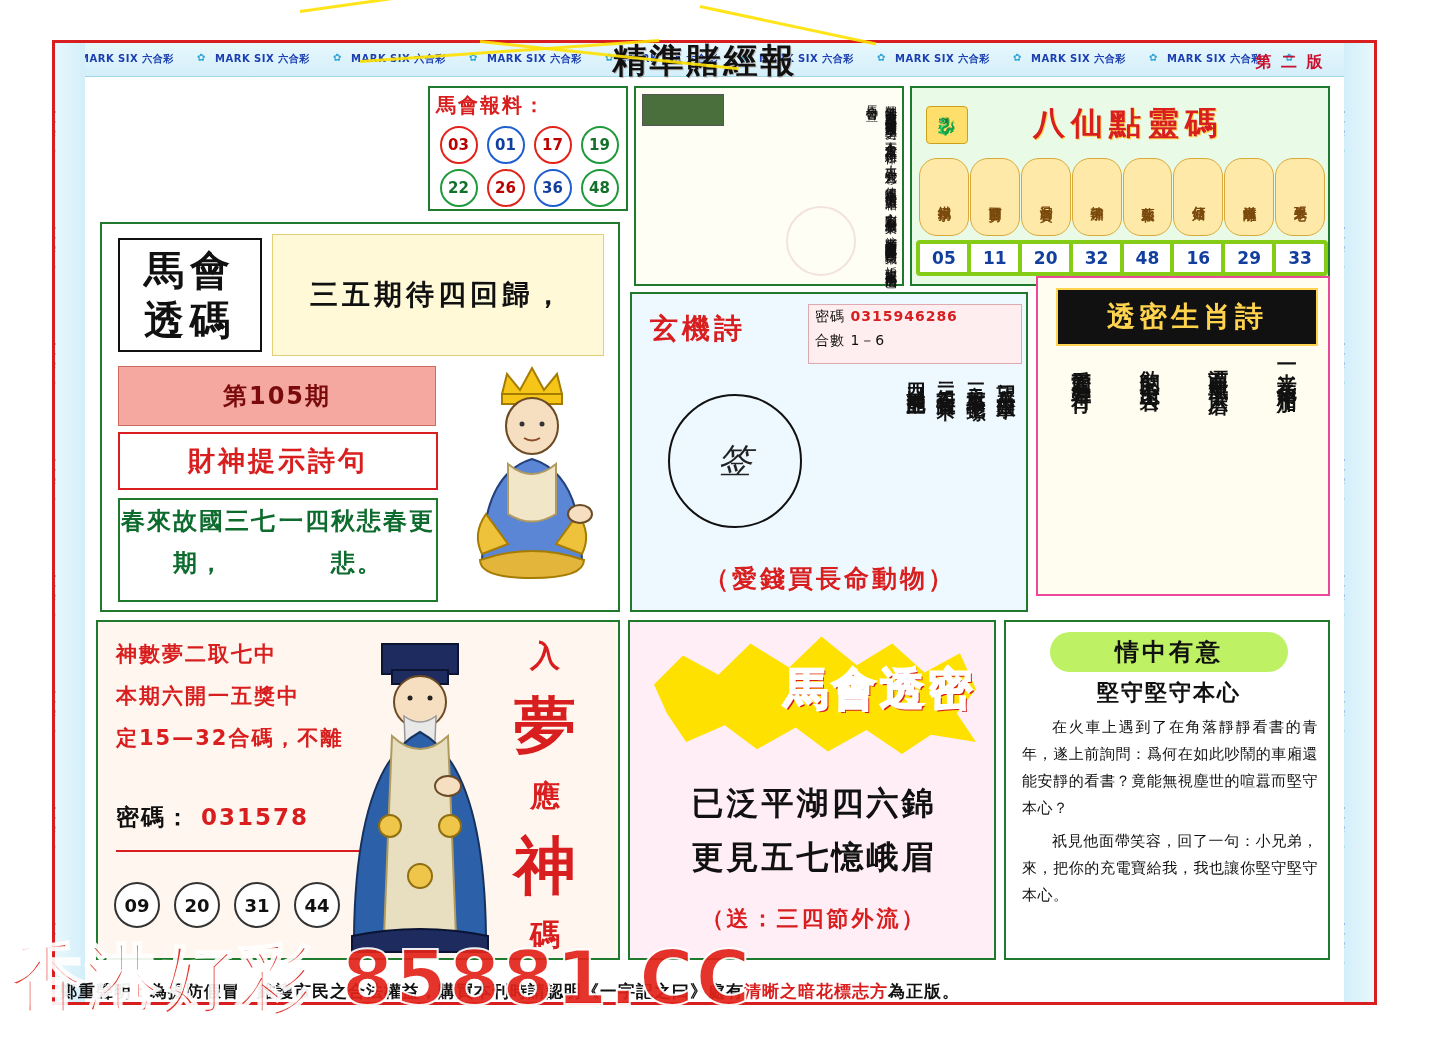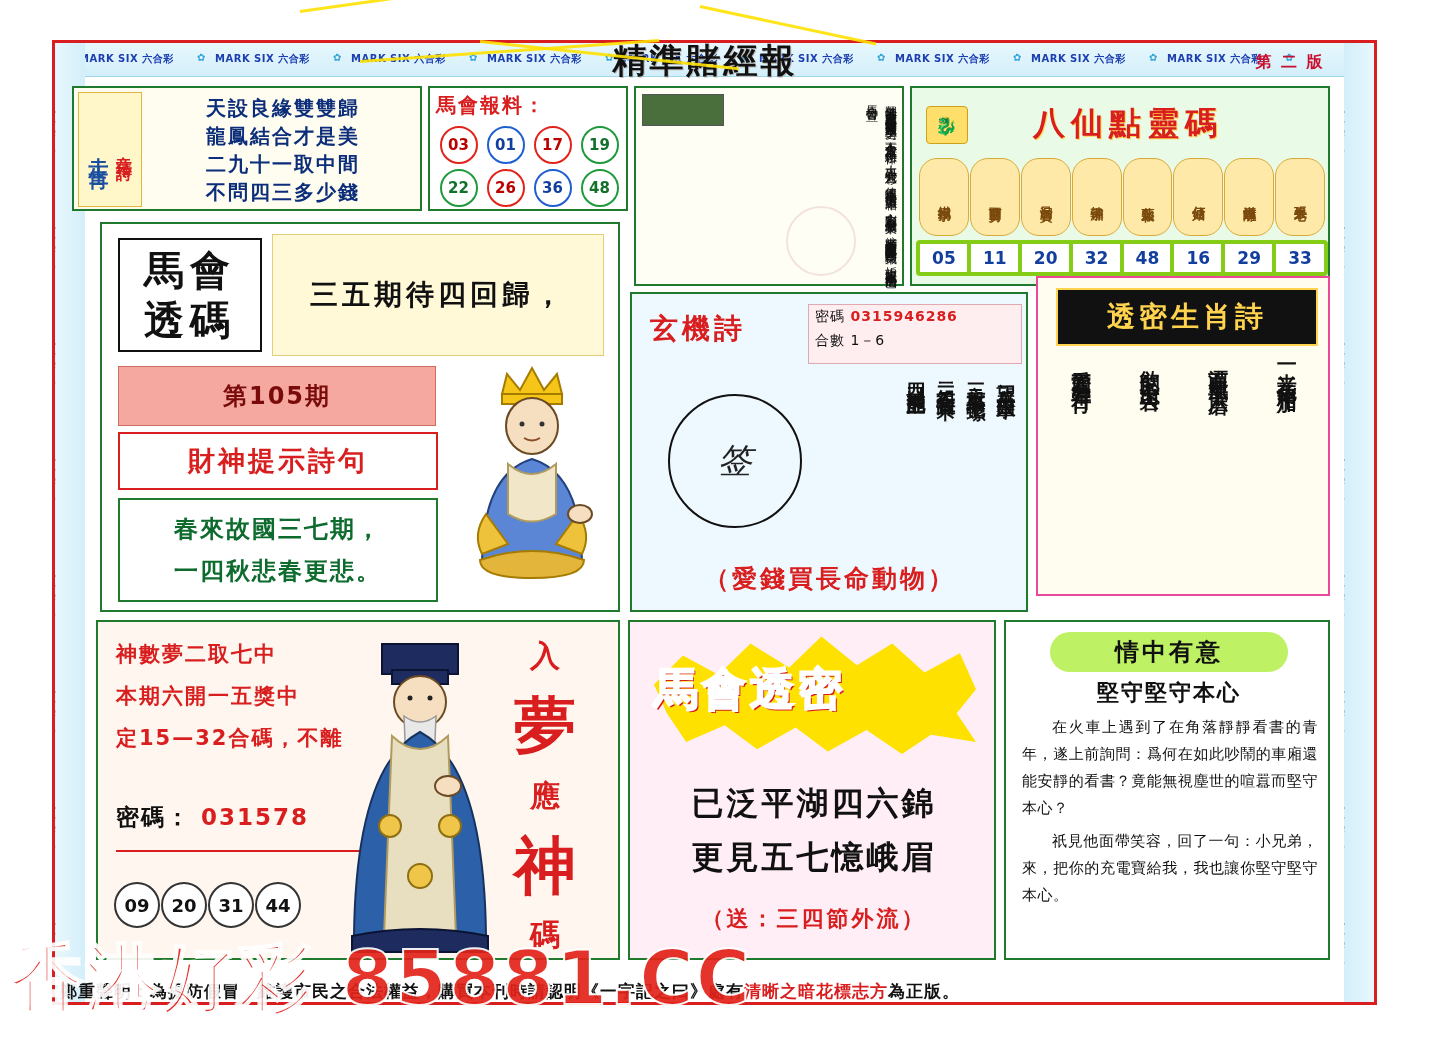--- a/index.html
+++ b/index.html
@@ -110,21 +110,21 @@
     display:flex;align-items:center;justify-content:center;flex-direction:column;}
   .tm-badge .l1,.tm-badge .l2{font-size:40px;font-weight:bold;color:#111;letter-spacing:6px;line-height:50px;}
   .tm-poem{position:absolute;left:170px;top:10px;width:330px;height:120px;background:#fff9d8;border:1px solid #e3cf7a;
     display:flex;flex-direction:column;justify-content:center;}
   .tm-poem div{font-size:28px;font-weight:bold;color:#111;letter-spacing:4px;text-align:center;line-height:50px;}
   .tm-issue{position:absolute;left:16px;top:142px;width:316px;height:58px;background:#f5a8a0;border:1px solid #d06a5e;
     display:flex;align-items:center;justify-content:center;font-size:24px;font-weight:bold;color:#7a0b0b;letter-spacing:2px;}
   .tm-hint{position:absolute;left:16px;top:208px;width:316px;height:54px;background:#fff;border:2px solid #d81e1e;
     display:flex;align-items:center;justify-content:center;font-size:27px;font-weight:bold;color:#d81e1e;letter-spacing:3px;}
   .tm-verse{position:absolute;left:16px;top:274px;width:316px;height:100px;background:#fff;border:2px solid #1f7a2e;
-    display:flex;flex-direction:column;justify-content:center;}
+    display:flex;flex-direction:row;justify-content:center;}
   .tm-verse div{font-size:24px;font-weight:bold;color:#0e6b2e;letter-spacing:2px;text-align:center;line-height:42px;}
   .buddha{position:absolute;left:350px;top:140px;width:160px;height:240px;}
 
   
   .b-xuanji{left:630px;top:292px;width:398px;height:320px;border:2px solid #1f7a2e;background:#eef9ff;}
   .xj-title{position:absolute;left:18px;top:16px;font-size:28px;font-weight:bold;color:#d81e1e;letter-spacing:4px;}
   .xj-codebox{position:absolute;left:176px;top:10px;width:212px;height:58px;background:#ffeef0;border:1px solid #e0a9b0;}
   .xj-codebox div{font-size:14px;color:#111;padding:3px 6px;letter-spacing:1px;}
   .xj-codebox b{color:#d81e1e;}
   .xj-poem{position:absolute;left:176px;top:74px;width:212px;height:190px;display:flex;flex-direction:row-reverse;gap:4px;justify-content:flex-start;}
@@ -142,34 +142,34 @@
   .tmi-poem{position:absolute;left:10px;top:76px;width:274px;height:232px;display:flex;flex-direction:row-reverse;justify-content:space-around;}
   .tmi-poem span{writing-mode:vertical-rl;text-orientation:upright;font-size:20px;font-weight:bold;color:#111;letter-spacing:4px;}
 
   
   .b-mengshen{left:96px;top:620px;width:524px;height:340px;border:2px solid #1f7a2e;background:#fff7ef;}
   .ms-lines{position:absolute;left:18px;top:18px;width:270px;height:190px;display:flex;flex-direction:column;gap:14px;}
   .ms-lines div{font-size:21px;font-weight:bold;color:#d81e1e;letter-spacing:2px;}
   .ms-code{position:absolute;left:18px;top:180px;font-size:23px;font-weight:bold;color:#111;letter-spacing:2px;}
   .ms-code b{color:#d81e1e;}
   .ms-rule{position:absolute;left:18px;top:228px;width:280px;height:0;border-top:2px solid #d81e1e;}
-  .ms-balls{position:absolute;left:16px;top:258px;width:290px;height:50px;display:flex;gap:1px;align-items:center;}
+  .ms-balls{position:absolute;left:16px;top:258px;width:290px;height:50px;display:flex;gap:14px;align-items:center;}
   .ms-balls .ball{width:42px;height:42px;font-size:18px;}
   .ms-big{position:absolute;left:392px;top:14px;width:110px;height:320px;
     display:flex;flex-direction:column;align-items:center;justify-content:space-between;}
   .ms-big span{font-size:30px;font-weight:bold;color:#d81e1e;}
   .ms-big .huge{font-size:62px;color:#d81e1e;}
   .sage{position:absolute;left:232px;top:14px;width:180px;height:318px;}
 
   
   .b-toumi2{left:628px;top:620px;width:368px;height:340px;border:2px solid #1f7a2e;background:#ffeef5;}
   .t2-star{position:absolute;left:24px;top:12px;width:322px;height:120px;}
   .t2-star .burst{position:absolute;left:0;top:0;width:322px;height:120px;background:#ffe100;
     clip-path:polygon(0% 42%,9% 18%,20% 34%,30% 8%,42% 28%,52% 2%,63% 26%,74% 8%,84% 32%,95% 16%,100% 46%,94% 66%,100% 90%,86% 84%,77% 100%,66% 80%,54% 98%,44% 78%,32% 96%,22% 76%,10% 90%,4% 66%);}
-  .t2-star .txt{position:absolute;left:0;top:26px;width:322px;text-align:left;
+  .t2-star .txt{position:absolute;left:0;top:26px;width:322px;text-align:right;
     font-size:44px;font-weight:bold;color:#1b3fb0;letter-spacing:4px;
     -webkit-text-stroke:2px #fff;text-shadow:2px 2px 0 #d81e1e;}
   .t2-lines{position:absolute;left:16px;top:160px;width:336px;height:110px;display:flex;flex-direction:column;gap:10px;}
   .t2-lines div{font-size:32px;font-weight:bold;color:#111;letter-spacing:3px;text-align:center;}
   .t2-foot{position:absolute;left:16px;top:282px;width:336px;height:40px;text-align:center;
     font-size:22px;font-weight:bold;color:#d81e1e;letter-spacing:3px;}
 
   
   .b-qing{left:1004px;top:620px;width:326px;height:340px;border:2px solid #1f7a2e;background:#ffffff;}
   .q-title{position:absolute;left:44px;top:10px;width:238px;height:40px;background:#bef264;border-radius:20px;
@@ -258,32 +258,20 @@
       <span class="mkv flower" style="top: 684px;">✿</span>
       <span class="mkv" style="top: 704px;">MARK SIX 六合彩</span>
       <span class="mkv flower" style="top: 800px;">✿</span>
       <span class="mkv" style="top: 820px;">MARK SIX 六合彩</span>
       <span class="mkv flower" style="top: 916px;">✿</span>
     </div>
 
   <div class="masthead">精準賭經報</div>
   <div class="edition">第 二 版</div>
 
-  <div class="box b-shengxiao">
-    <div class="sx-left">
-      <div class="sx-col">十二生肖</div>
-      <div class="sx-col red">竞猜詩</div>
-    </div>
-    <div class="sx-lines">
-      <div>天設良緣雙雙歸</div>
-      <div>龍鳳結合才是美</div>
-      <div>二九十一取中間</div>
-      <div>不問四三多少錢</div>
-    </div>
-  </div>
 
   <div class="box b-baoliao">
     <div class="bl-title">馬會報料：</div>
     <div class="bl-nums">
       <div class="ball red">03</div>
       <div class="ball blue">01</div>
       <div class="ball red">17</div>
       <div class="ball green">19</div>
       <div class="ball green">22</div>
       <div class="ball red">26</div>

